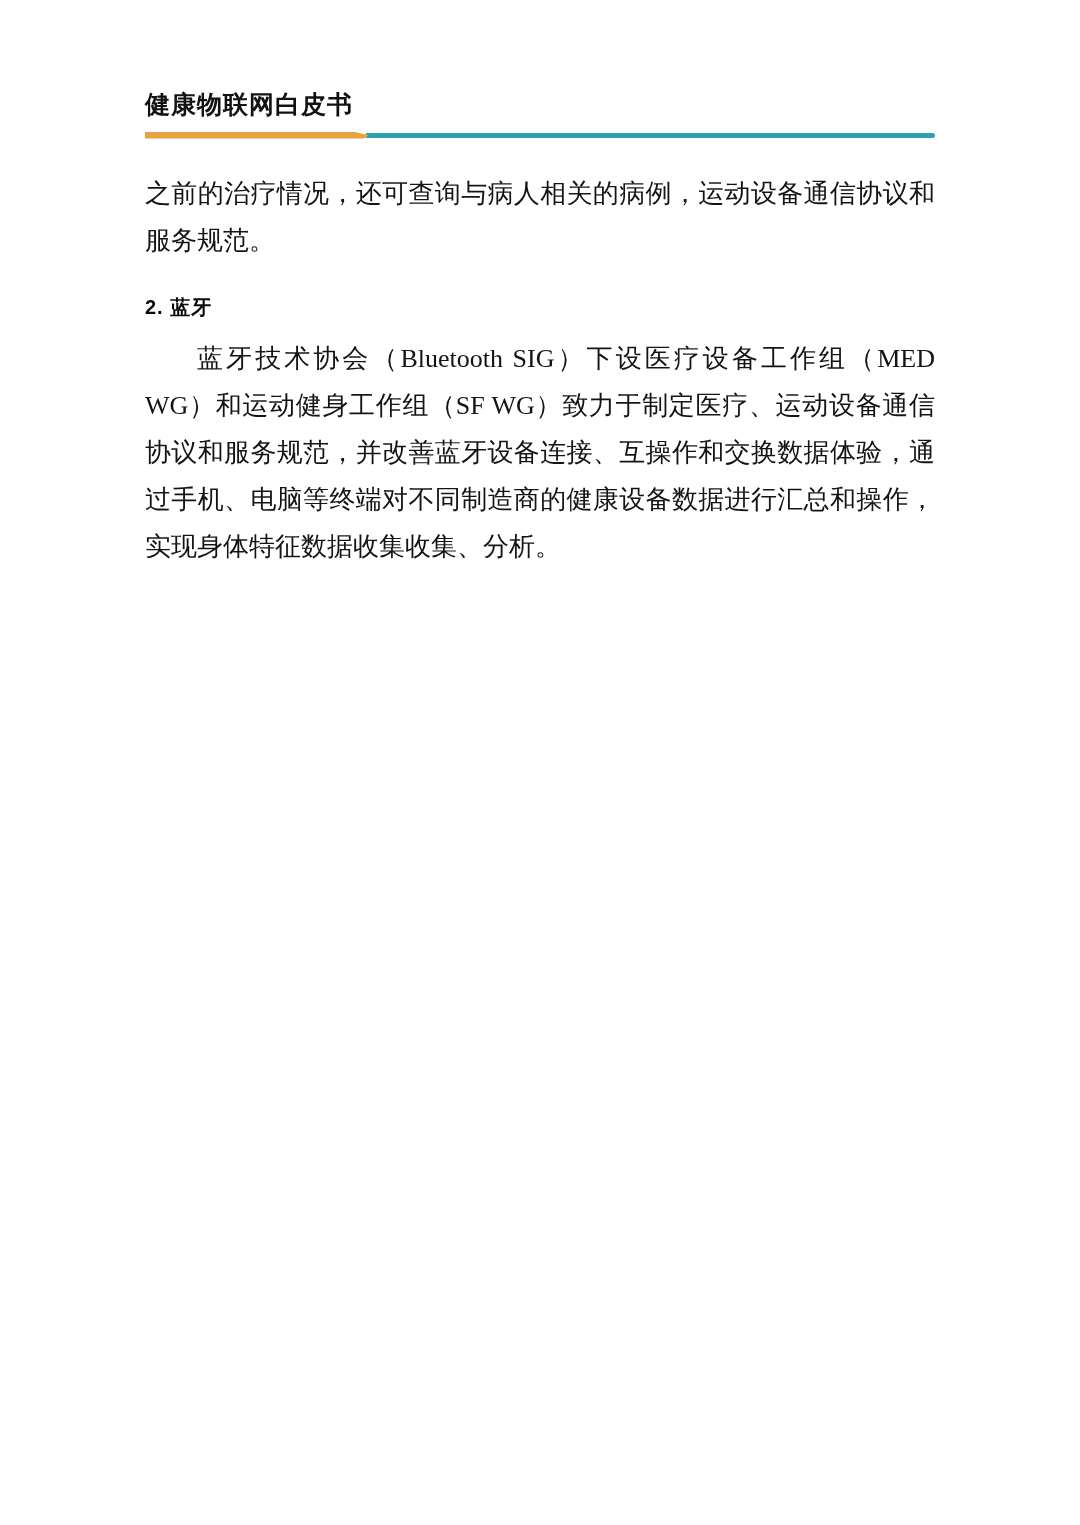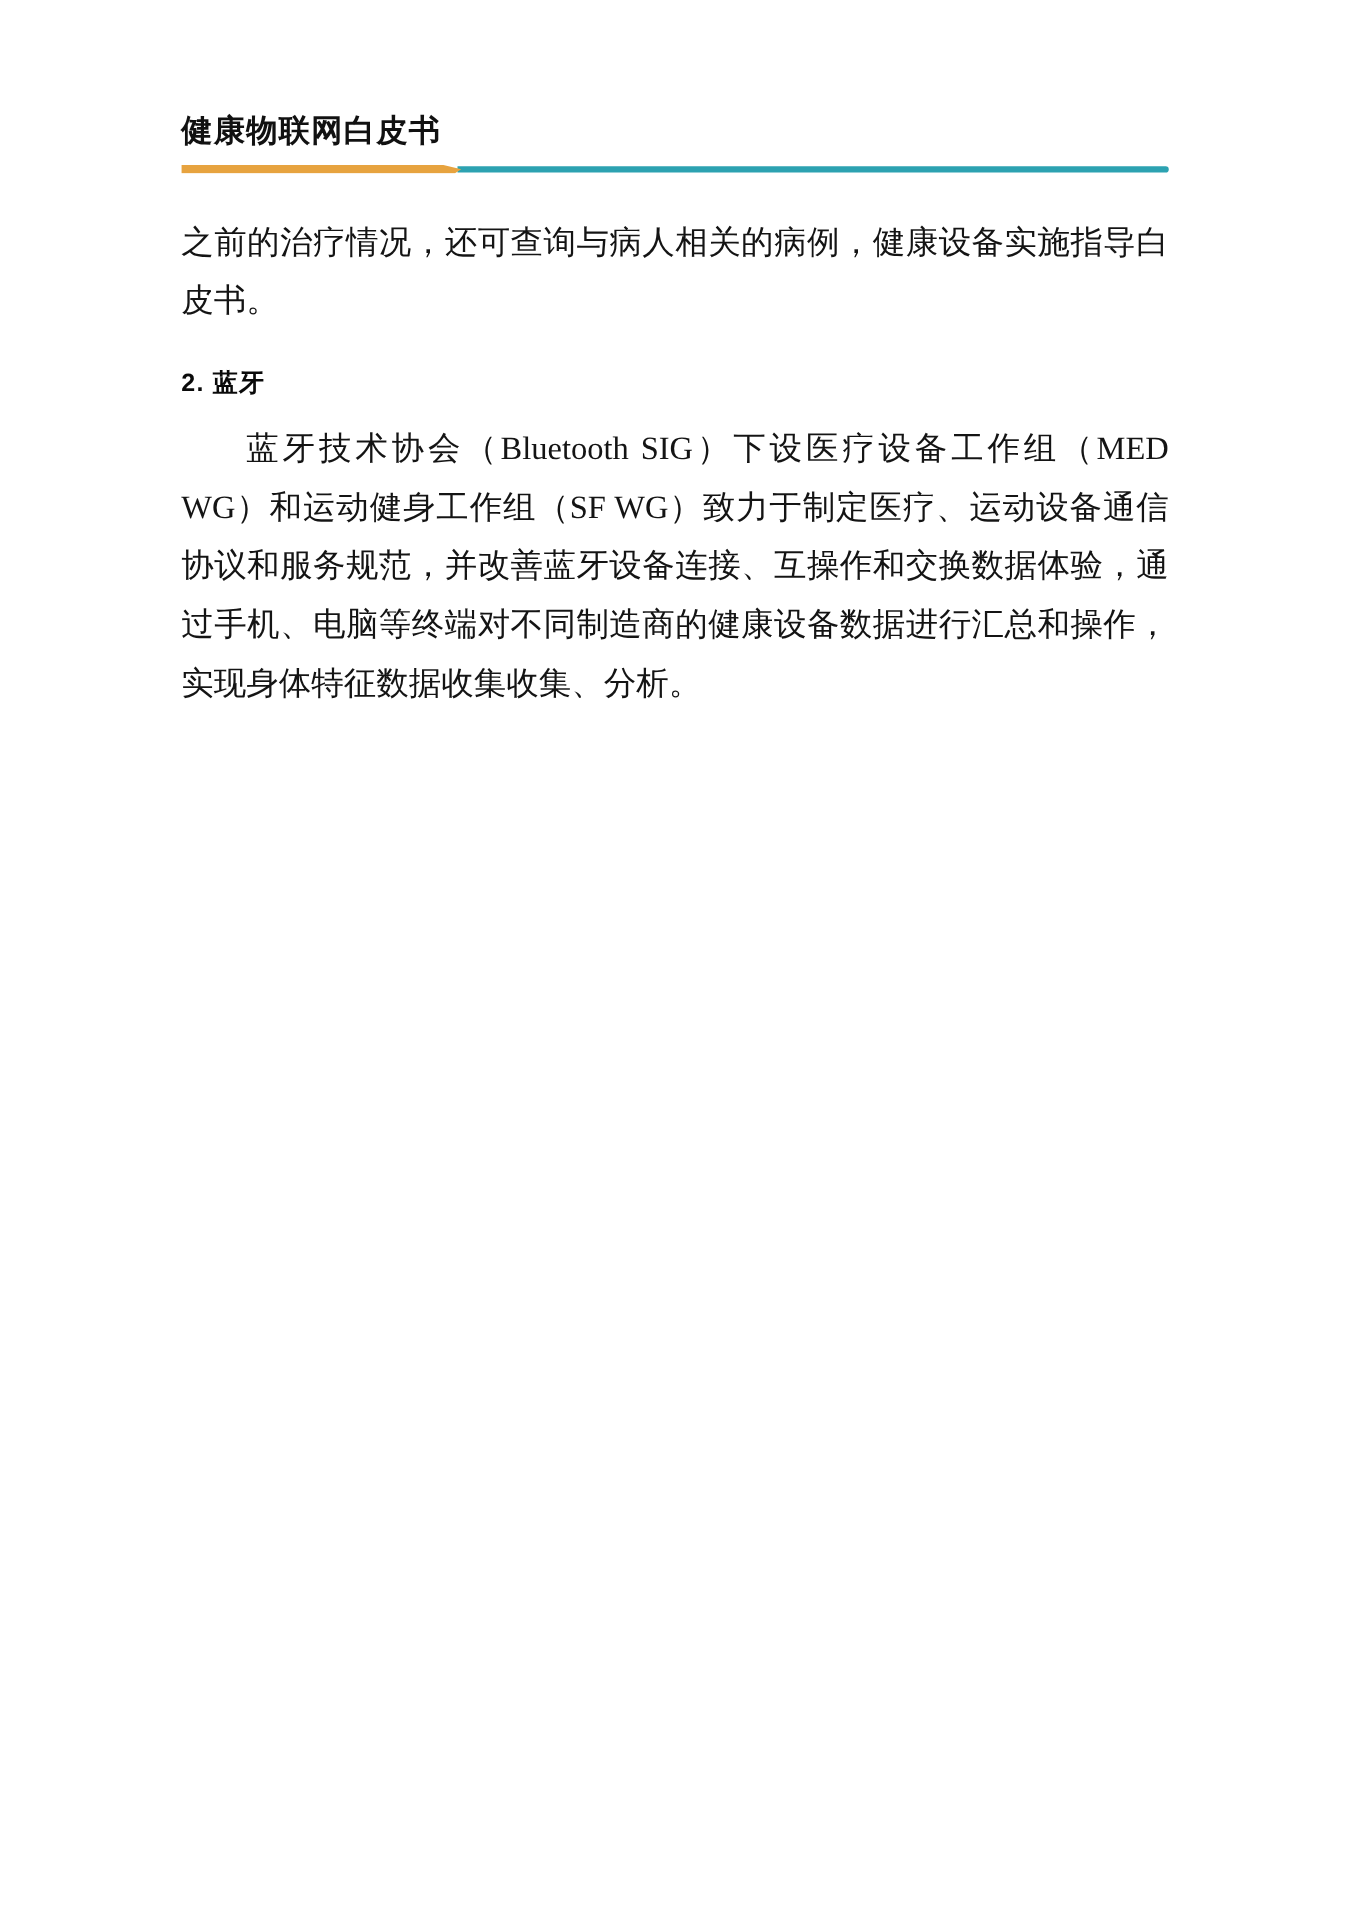--- a/index.html
+++ b/index.html
@@ -95,21 +95,21 @@
 
   <div class="header">
     <div class="header-title">健康物联网白皮书</div>
     <div class="divider">
       <div class="divider-orange"></div>
       <div class="divider-teal"></div>
     </div>
   </div>
 
   <div class="body-text">
-    <p class="para">之前的治疗情况，还可查询与病人相关的病例，健康设备实施指导白皮书。</p>
+    <p class="para">之前的治疗情况，还可查询与病人相关的病例，运动设备通信协议和服务规范。</p>
 
     <h2 class="section-heading">2. 蓝牙</h2>
 
     <p class="para indent">蓝牙技术协会（Bluetooth SIG）下设医疗设备工作组（MED WG）和运动健身工作组（SF WG）致力于制定医疗、运动设备通信协议和服务规范，并改善蓝牙设备连接、互操作和交换数据体验，通过手机、电脑等终端对不同制造商的健康设备数据进行汇总和操作，实现身体特征数据收集收集、分析。</p>
   </div>
 
   <div class="page-badge">14</div>
 
   <div class="watermark">
     <svg width="50" height="44" viewBox="0 0 48 42" aria-hidden="true">

